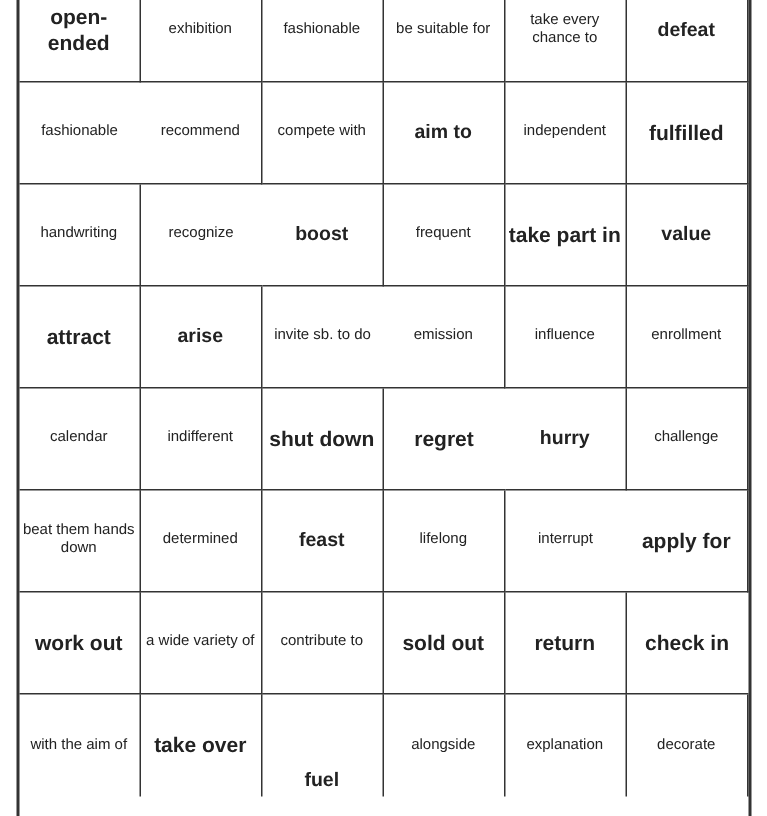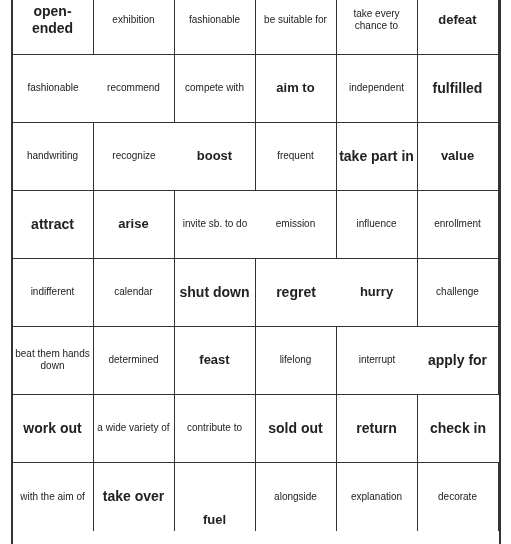--- a/index.html
+++ b/index.html
@@ -145,24 +145,24 @@
       <div class="cell">
         <span class="cell-text small">emission</span>
       </div>
       <div class="cell">
         <span class="cell-text small">influence</span>
       </div>
       <div class="cell">
         <span class="cell-text small">enrollment</span>
       </div>
       <div class="cell">
+        <span class="cell-text small">calendar</span>
+      </div>
+      <div class="cell">
         <span class="cell-text small">indifferent</span>
-      </div>
-      <div class="cell">
-        <span class="cell-text small">calendar</span>
       </div>
       <div class="cell">
         <span class="cell-text medium">shut down</span>
       </div>
       <div class="cell">
         <span class="cell-text medium">regret</span>
       </div>
       <div class="cell">
         <span class="cell-text large">hurry</span>
       </div>

